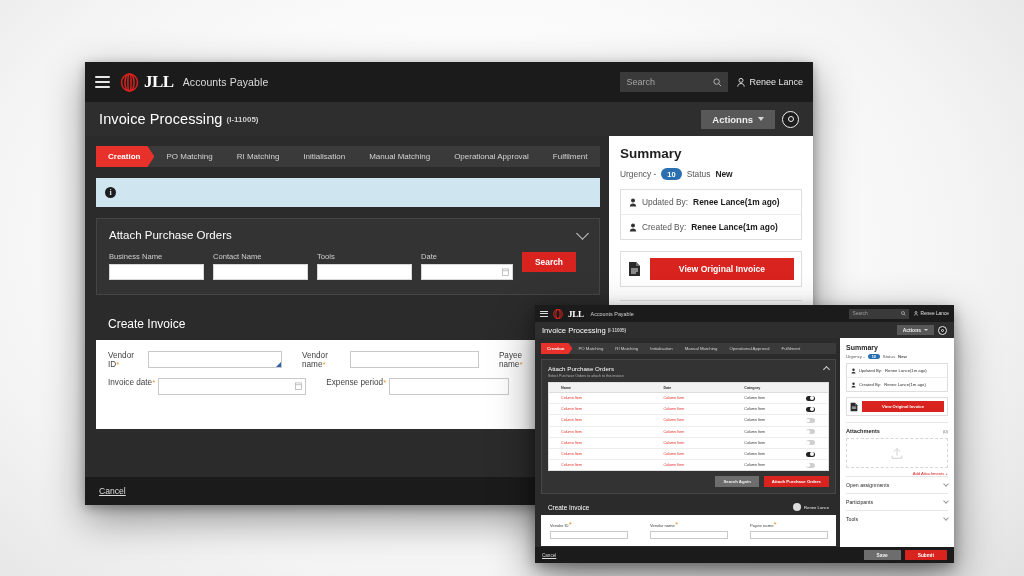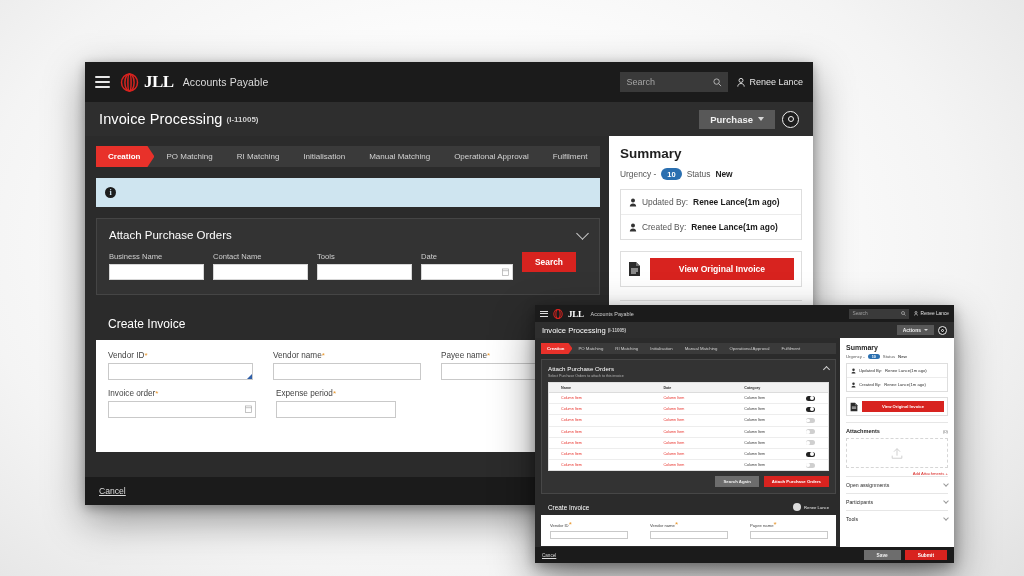--- a/index.html
+++ b/index.html
@@ -89,21 +89,21 @@
   .btn-red {
     background:#d8231f; color:#fff; font-size:8.4px; font-weight:bold; border:none;
     padding:5px 13px; cursor:pointer; font-family:inherit;
   }
 
   .panel-white { margin-top:11px; background:#fff; }
   .panel-white-head { background:#2b2b2b; padding:8px 12px; }
   .panel-white-head .t { color:#fff; font-size:12px; }
   .form-area { padding:11px 12px 0; }
   .frow { display:flex; gap:20px; margin-bottom:9px; }
-  .fld { display:flex; flex-direction:column; gap:3px; }
+  .fld { display:flex; gap:3px; }
   .fld label { font-size:8.2px; color:#434343; }
   .req { color:#e8952a; font-size:8px; }
   .fld .inp { height:17px; background:#fff; border:1px solid #c9c9c9; position:relative; }
   .w-a { width:145px; } .w-b { width:148px; } .w-c { width:120px; }
   .resz { position:absolute; right:0; bottom:0; width:0;height:0;
     border-left:5px solid transparent; border-bottom:5px solid #2f5fa8; }
   .chk-row { display:flex; gap:24px; padding:13px 12px 12px 27px; }
 
   .w1-footer { position:absolute; left:0; bottom:0; width:728px; height:28px;
     background:#1b1b1b; display:flex; align-items:center; padding:0 14px; }
@@ -254,21 +254,21 @@
         <span>Renee Lance</span>
       </div>
     </div>
   </div>
 
   <div class="w1-subbar">
     <span class="page-title">Invoice Processing</span>
     <span class="page-id">(I-11005)</span>
     <div class="w1-subright">
       <div class="actions-btn">
-        <span>Purchase</span>
+        <span>Actionns</span>
         <i class="chev"></i>
       </div>
       <div class="clock-btn">
           <i></i>
         </div>
     </div>
   </div>
 
   <div class="w1-body">
     <div class="w1-main">
@@ -336,21 +336,21 @@
               <label><span>Vendor name</span><span class="req">*</span></label>
               <div class="inp w-b"></div>
             </div>
             <div class="fld">
               <label><span>Payee name</span><span class="req">*</span></label>
               <div class="inp w-c"></div>
             </div>
           </div>
           <div class="frow">
             <div class="fld">
-              <label><span>Invoice order</span><span class="req">*</span></label>
+              <label><span>Invoice date</span><span class="req">*</span></label>
               <div class="inp w-b">
                 <svg class="cal-ic" viewBox="0 0 8 9">
                     <rect x=".5" y="1" width="7" height="7.4" fill="none" stroke="#666" stroke-width=".8"></rect>
                     <line x1=".5" y1="3" x2="7.5" y2="3" stroke="#666" stroke-width=".8"></line>
                   </svg>
               </div>
             </div>
             <div class="fld">
               <label><span>Expense period</span><span class="req">*</span></label>
               <div class="inp w-c"></div>

